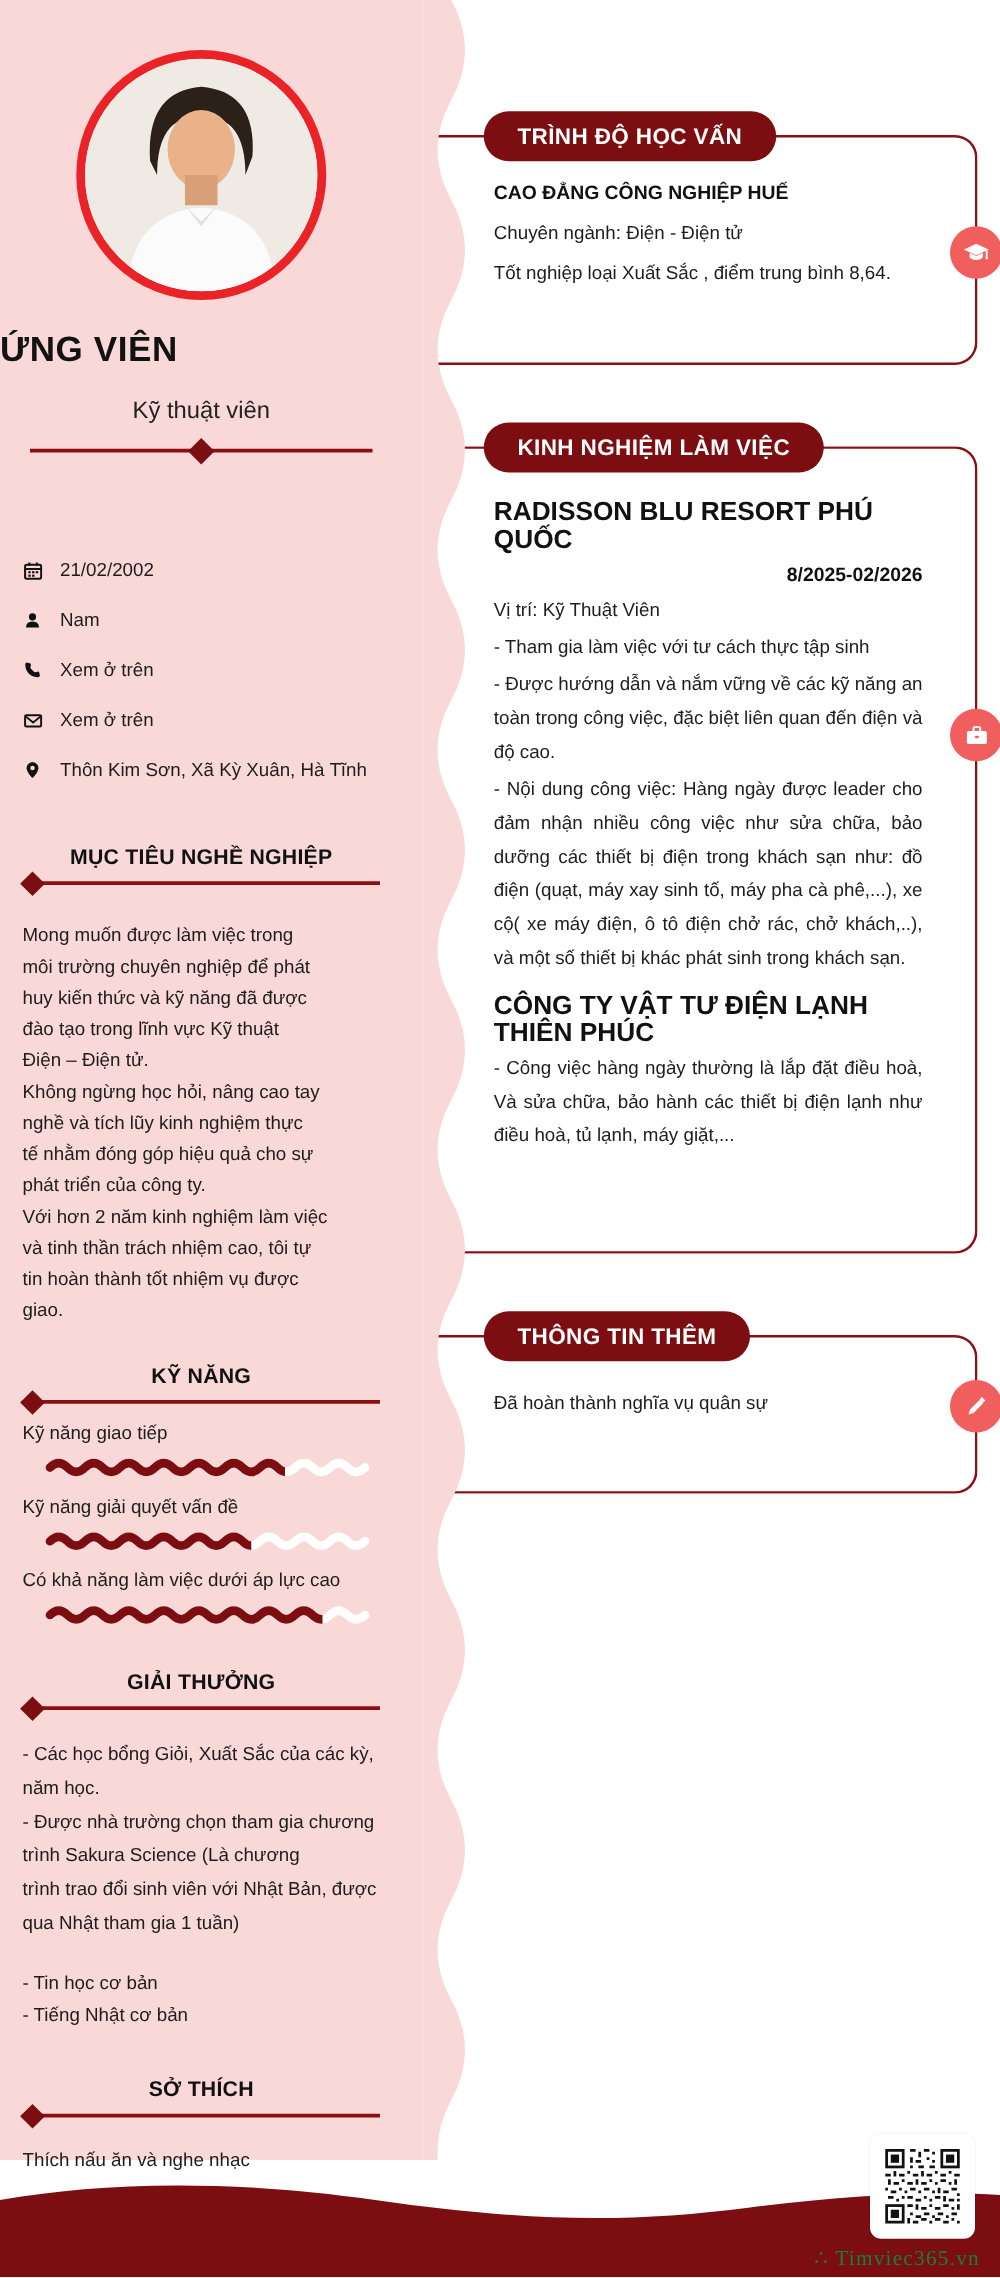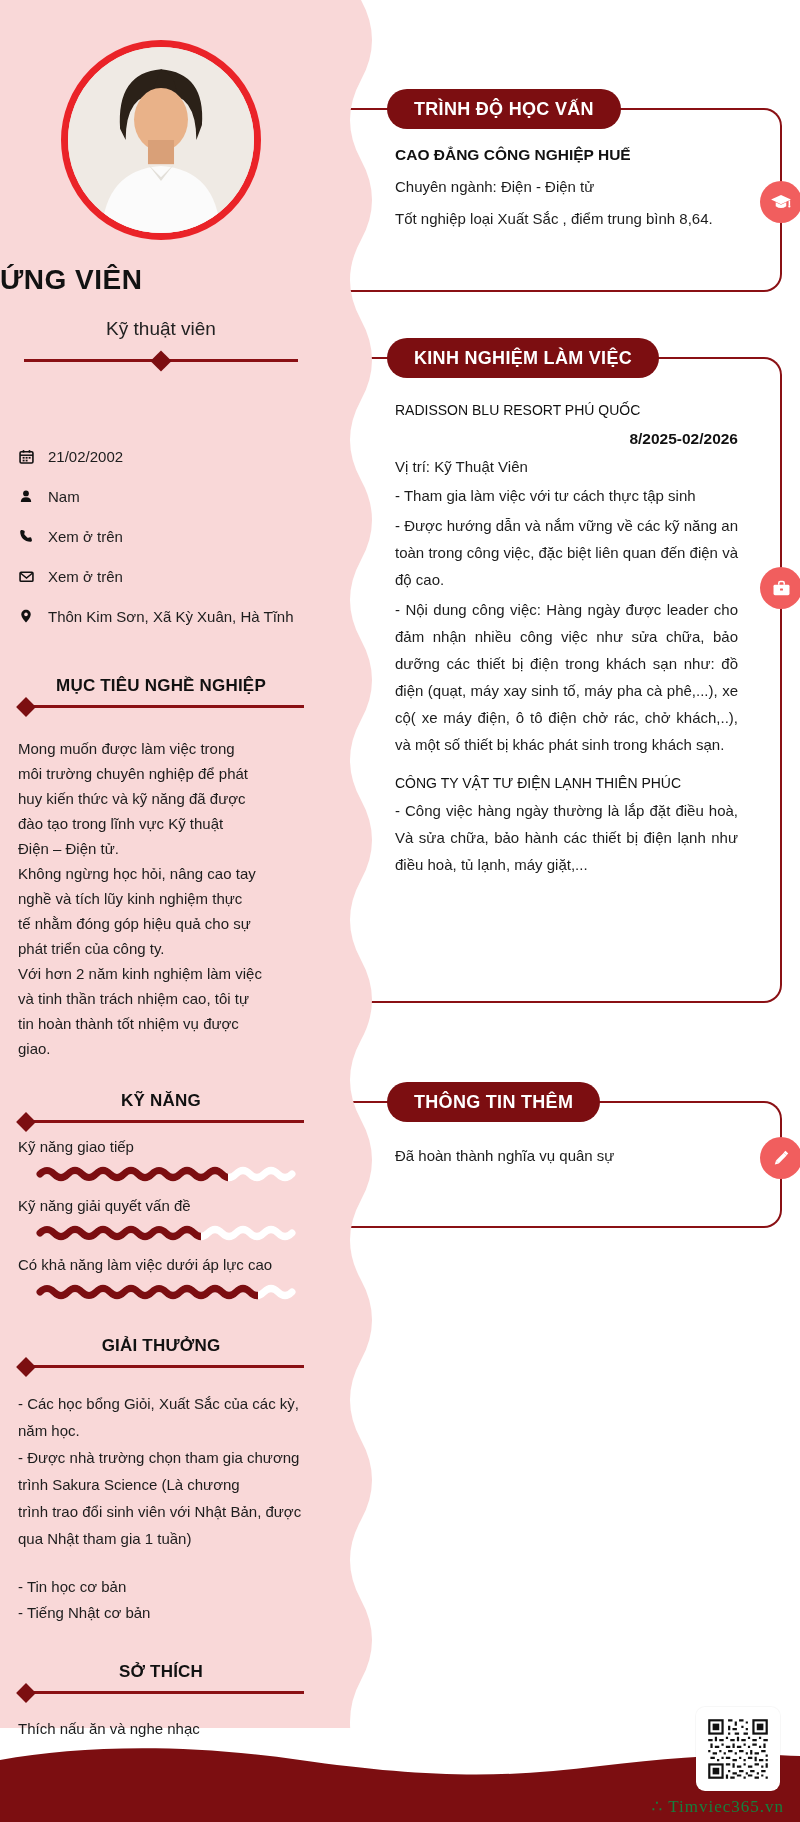--- a/index.html
+++ b/index.html
@@ -44,32 +44,32 @@
   .award-lines div{line-height:27px}
   .cert-lines div{line-height:26px}
   .hobby-text{margin:24px 14px 0 18px;font-size:15px;line-height:22px}
   .mt36{margin-top:36px}.mt30{margin-top:30px}.mt40{margin-top:40px}.mt16{margin-top:16px}
   
   .main{position:absolute;left:345px;top:0;width:437px;z-index:1}
   .box{position:absolute;left:0;width:437px;border:2px solid var(--line);border-left:0;
        border-radius:0 18px 18px 0;background:#fff}
   .box-edu{top:108px;height:184px}
   .box-exp{top:357px;height:646px}
-  .box-add{top:1101px;height:127px}
+  .box-add{top:1068px;height:127px}
   .pill{position:absolute;top:-21px;left:42px;height:40px;display:inline-flex;align-items:center;
         padding:0 27px;background:var(--maroon);border-radius:21px;color:#fff;font-size:18px;
         font-weight:bold;letter-spacing:.3px;white-space:nowrap}
   .badge{position:absolute;right:-22px;width:42px;height:42px;border-radius:50%;background:var(--accent);
          display:flex;align-items:center;justify-content:center;z-index:3}
   .badge svg{display:block}
   .box-inner{padding:0 42px 0 50px}
   .school{padding-top:34px;font-size:15.5px;font-weight:bold;line-height:22px;color:#111}
   .edu-line{margin-top:10px;font-size:15px;line-height:22px}
   .edu-result{margin-top:7px;font-size:15px;line-height:27px;text-align:justify}
-  .company{font-size:14px;font-weight:normal;line-height:22px;color:#111}
+  .company{font-size:21px;font-weight:bold;line-height:22px;color:#111}
   .period{margin-top:7px;font-size:15.5px;font-weight:bold;text-align:right;line-height:22px;color:#111}
   .position{margin-top:5px;font-size:15px;line-height:24px}
   .detail{margin-top:3px;font-size:15px;line-height:27px;text-align:justify}
   .pt40{padding-top:40px}.mt14{margin-top:14px}
   .add-text{padding-top:42px;font-size:15px;line-height:22px}
   
   .footer-wave{position:absolute;left:0;bottom:0;width:800px;height:112px;z-index:4}
   .qr{position:absolute;right:20px;bottom:31px;width:84px;height:84px;background:#fff;border-radius:9px;
       z-index:8;display:flex;align-items:center;justify-content:center;box-shadow:0 0 0 1px rgba(0,0,0,.03)}
   .brand{position:absolute;right:16px;bottom:5px;z-index:8;color:#15803d;font-size:17px;letter-spacing:1px;

